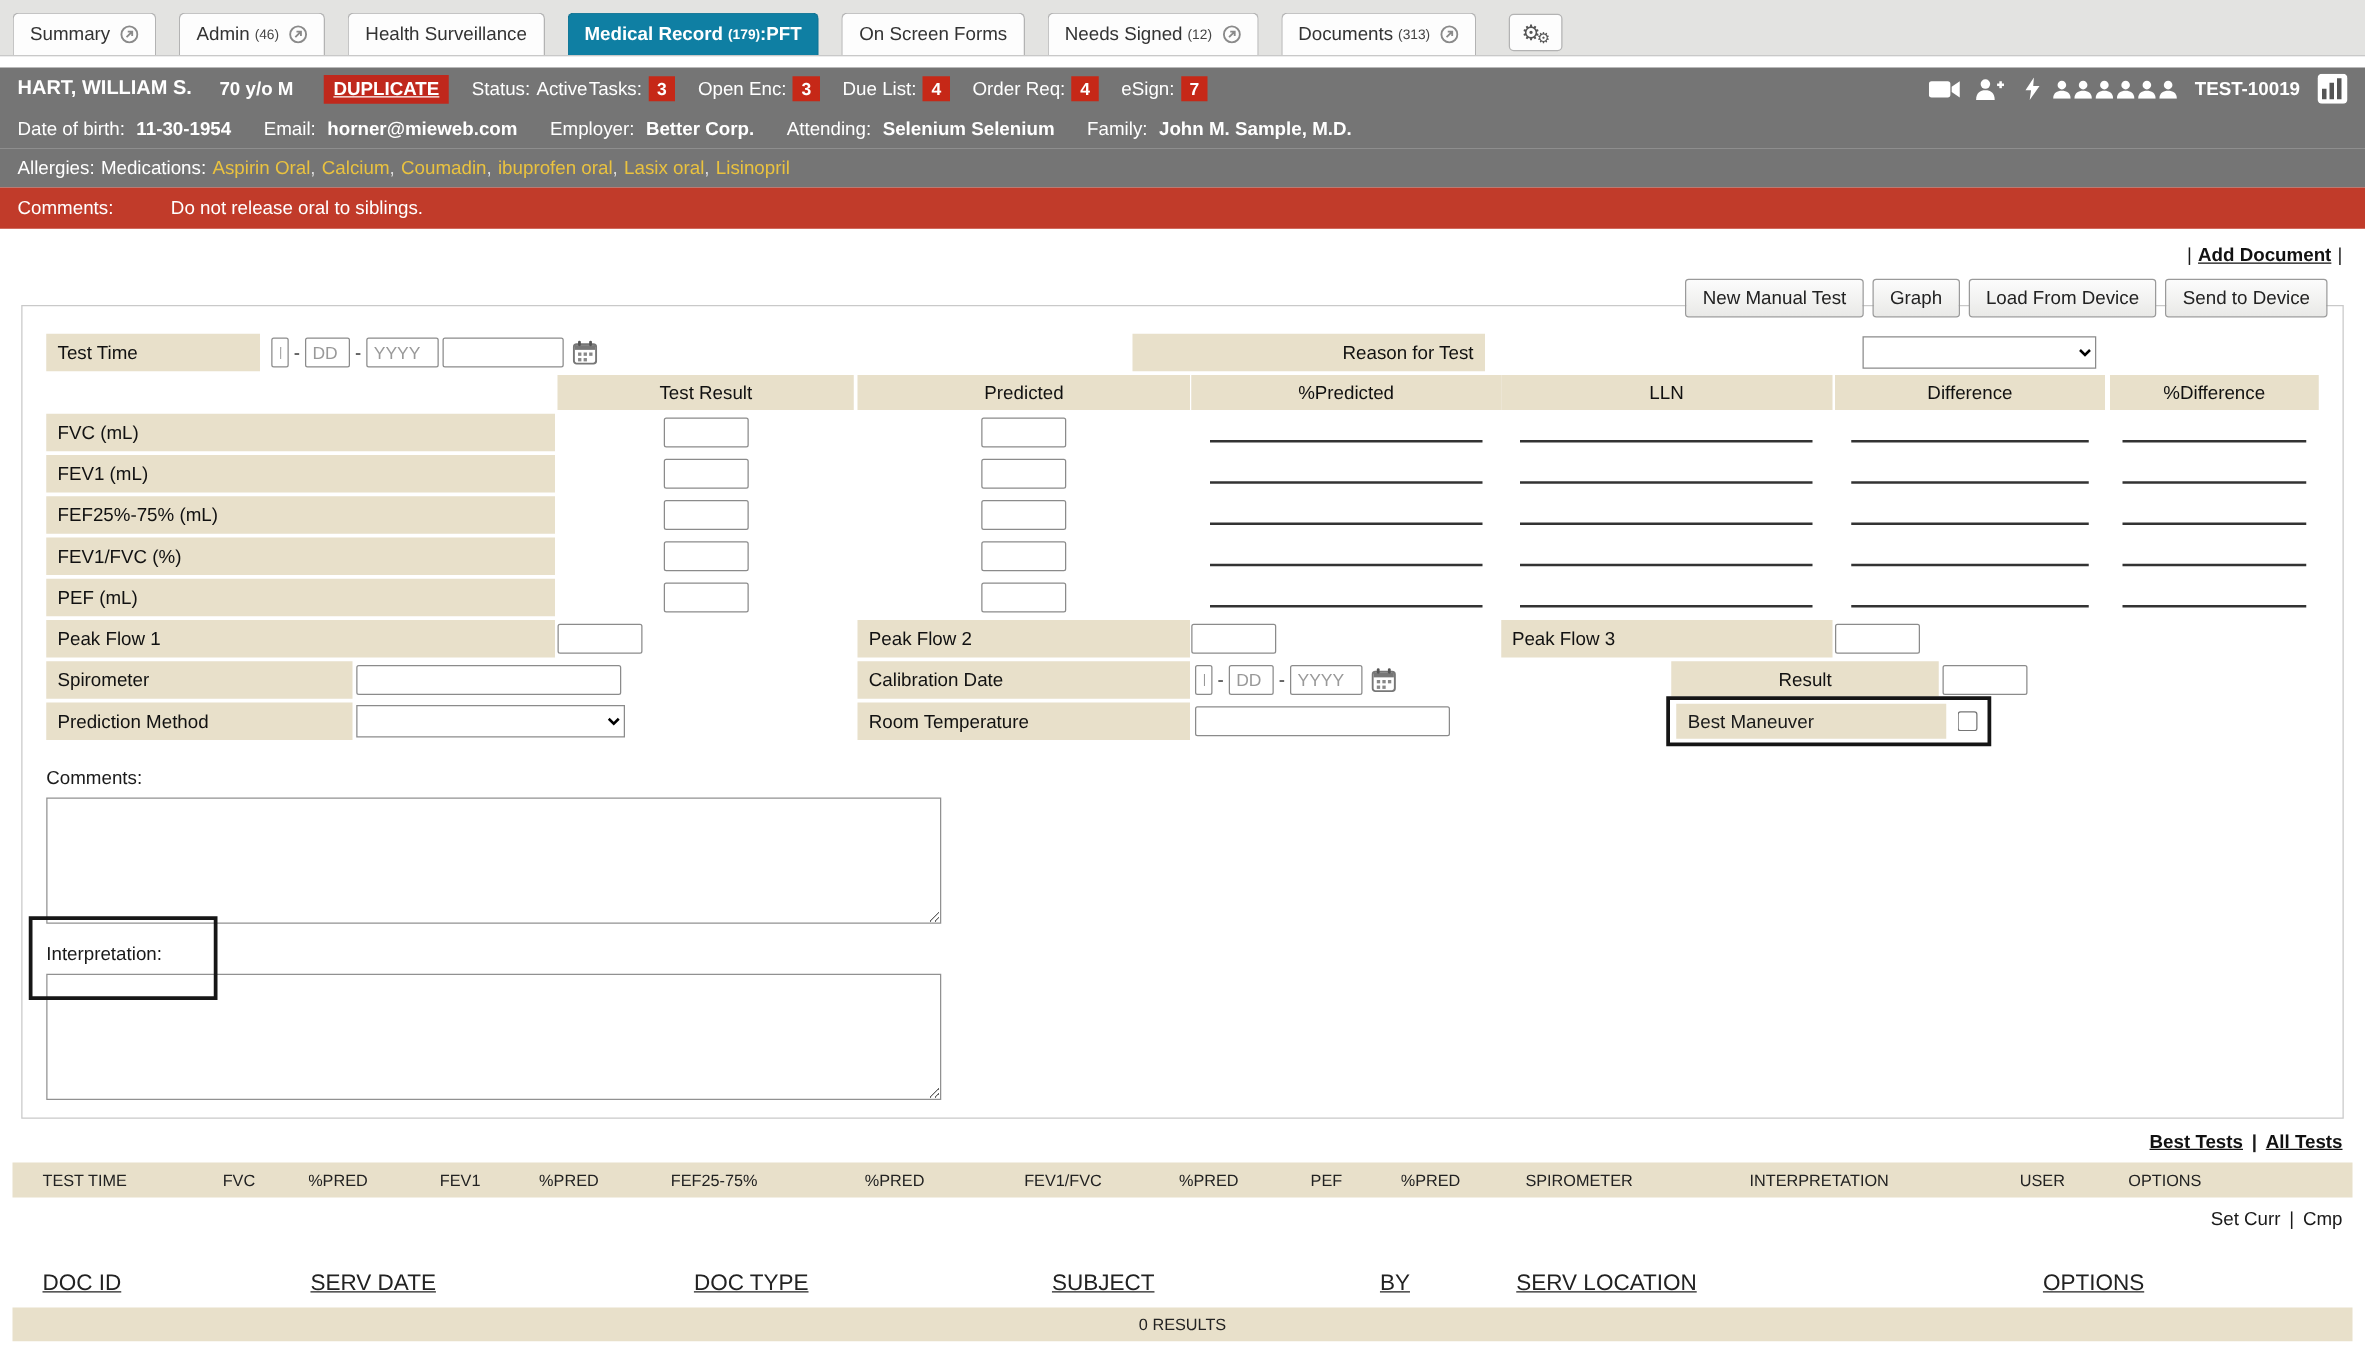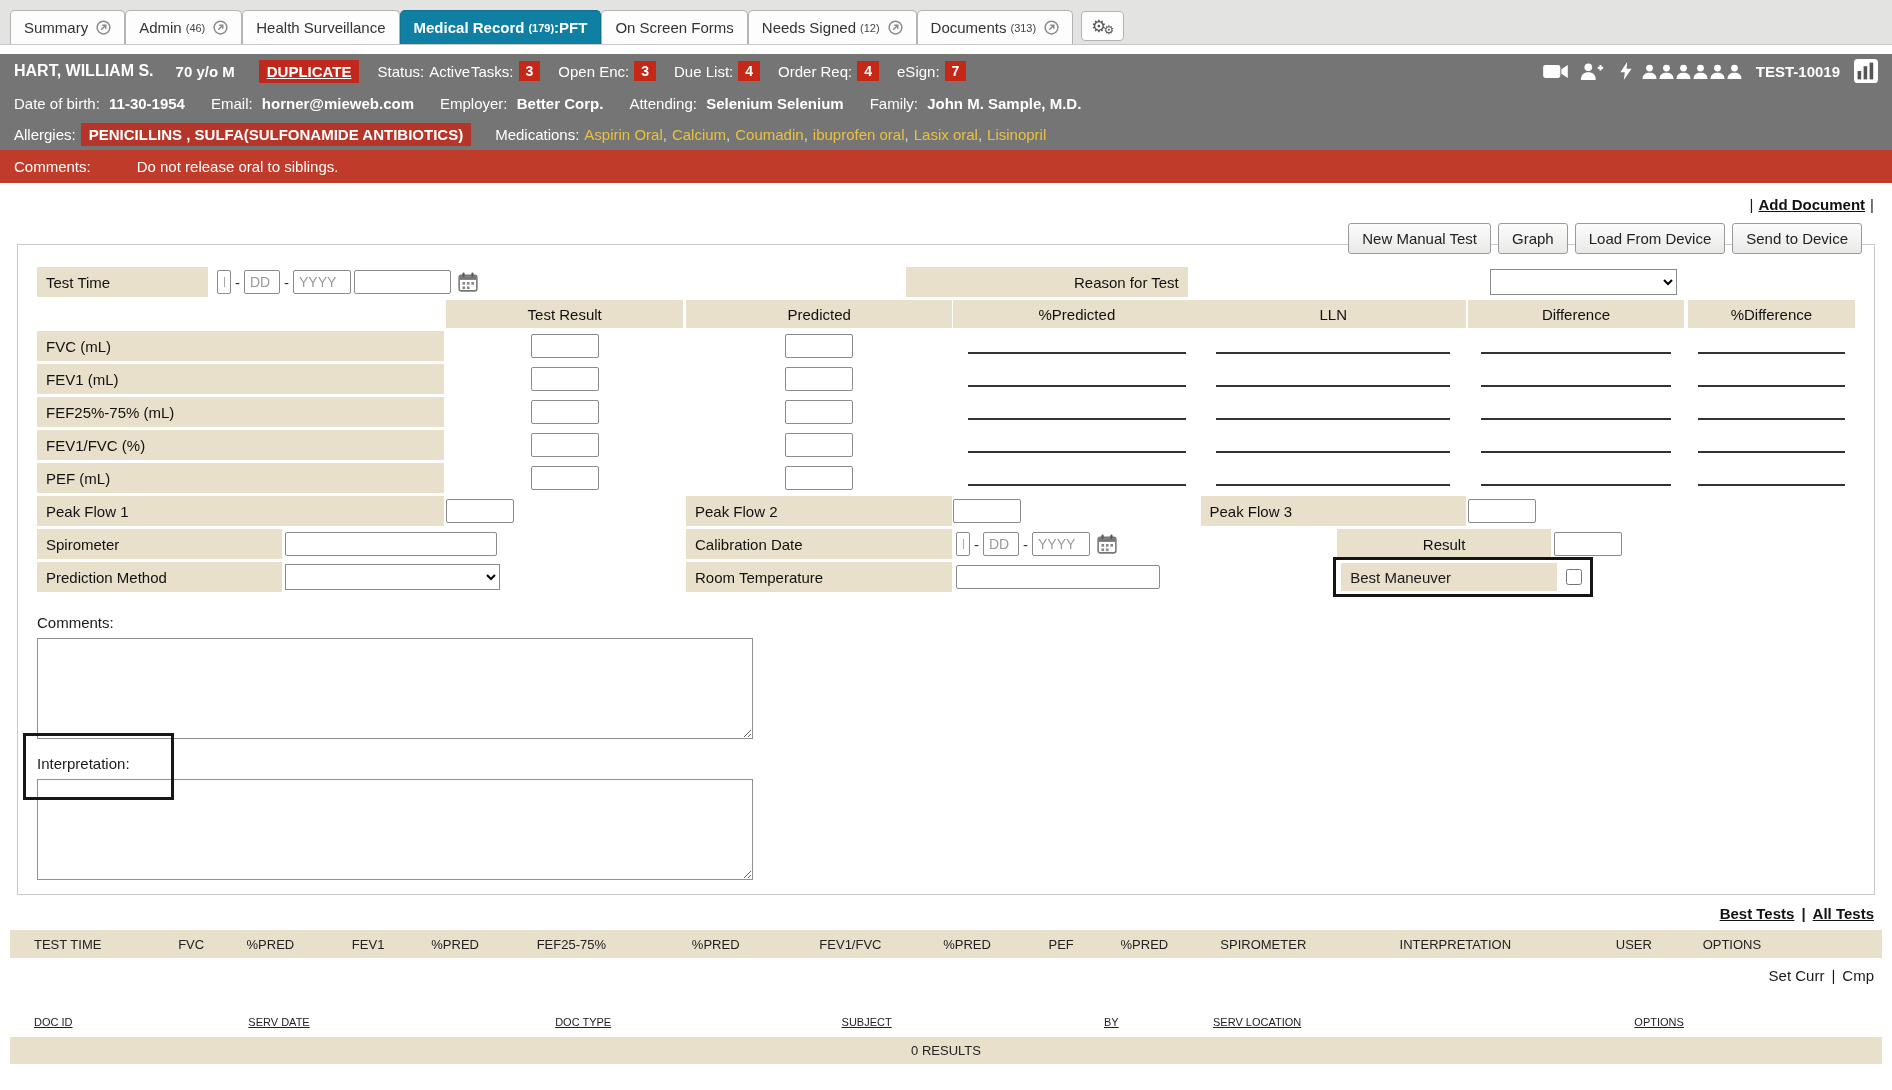--- a/index.html
+++ b/index.html
@@ -5,21 +5,21 @@
   html,body{margin:0;padding:0}
   *{box-sizing:border-box}
   body{
     width:1892px;height:1090px;overflow:hidden;background:#fff;
     font-family:"Liberation Sans",sans-serif;color:#1a1a1a;
     display:flex;flex-direction:column;position:relative;font-size:15px;
   }
 
   
   .tabbar{background:#e3e3e1;border-bottom:1px solid #c9c9c9;display:flex;align-items:flex-end;
-    gap:0;padding:10px 10px 0 10px;height:45px;flex:none}
+    gap:18px;padding:10px 10px 0 10px;height:45px;flex:none}
   .tab{background:#fdfdfd;border:1px solid #b3b3b3;border-bottom:none;border-radius:5px 5px 0 0;
     height:34px;padding:0 13px;display:flex;align-items:center;font-size:15px;color:#333;cursor:pointer;white-space:nowrap}
   .tab-count{font-size:11px;margin-left:4px;color:#444}
   .tab-suffix{font-size:15px}
   .tab.active{background:#0f7fa3;border-color:#0e7292;color:#fff;font-weight:bold}
   .tab.active .tab-count,.tab.active .tab-suffix{color:#fff}
   .popout{margin-left:8px;display:inline-flex;align-items:center}
   .tab-gear{background:#fdfdfd;border:1px solid #b3b3b3;border-radius:4px;height:30px;margin-bottom:3px;
     margin-left:8px;padding:0 9px;display:flex;align-items:center;cursor:pointer;color:#555;font-size:17px}
   .gear-sm{font-size:12px;margin-left:-3px;margin-top:7px}
@@ -133,21 +133,21 @@
   .res-actions{display:flex;justify-content:flex-end;align-items:center;gap:7px;margin:9px 18px 0;
     font-weight:normal;font-size:15px}
   .res-actions span[data-name$="link"]{cursor:pointer}
 
   
   .lv{margin:22px 10px 0;flex:none}
   .lv-title{display:flex;align-items:baseline;padding-left:12px;color:#4e7a1d}
   .lv-hide{color:#4e7a1d;font-weight:bold;font-size:15px;margin-right:8px}
   .lv-name{font-weight:bold;font-size:20px;white-space:nowrap}
   .lv-rule{flex:1;border-top:1px solid #adadad;margin-left:8px;align-self:center}
-  .lv-header{display:flex;align-items:center;padding:10px 0 7px 24px;font-size:11px}
+  .lv-header{display:flex;align-items:center;padding:10px 0 7px 24px;font-size:18px}
   .lv-header a{color:#222;text-decoration:underline;cursor:pointer;white-space:nowrap}
   .lv-header a:nth-child(1){width:11.6%}
   .lv-header a:nth-child(2){width:16.6%}
   .lv-header a:nth-child(3){width:15.5%}
   .lv-header a:nth-child(4){width:14.2%}
   .lv-header a:nth-child(5){width:5.9%}
   .lv-header a:nth-child(6){width:22.8%}
   .lv-header a:nth-child(7){flex:1}
   .lv-empty{background:#e8e0ca;height:27px;line-height:27px;text-align:center;font-size:13px;color:#222;margin-top:2px}
 </style>
@@ -288,21 +288,20 @@
 <div class="demo-bar" data-name="demographics-bar">
   <span class="pair" data-name="dob-field"><span class="hlbl">Date of birth:</span> <span class="v">11-30-1954</span></span>
   <span class="pair" data-name="email-field"><span class="hlbl">Email:</span> <span class="v">horner@mieweb.com</span></span>
   <span class="pair" data-name="employer-field"><span class="hlbl">Employer:</span> <span class="v">Better Corp.</span></span>
   <span class="pair" data-name="attending-field"><span class="hlbl">Attending:</span> <span class="v">Selenium Selenium</span></span>
   <span class="pair" data-name="family-field"><span class="hlbl">Family:</span> <span class="v">John M. Sample, M.D.</span></span>
 </div>
 
 <div class="allergy-bar" data-name="allergies-medications-bar">
   <span class="hlbl" data-name="allergies-label">Allergies:</span>
-  <span class="allergy-box" data-name="allergy-alert">PENICILLINS , SULFA(SULFONAMIDE ANTIBIOTICS)</span>
   <span class="hlbl" data-name="medications-label">Medications:</span>
   <span class="med" data-name="medication-link">Aspirin Oral</span>
     <span class="med-sep">,</span>
   <span class="med" data-name="medication-link">Calcium</span>
     <span class="med-sep">,</span>
   <span class="med" data-name="medication-link">Coumadin</span>
     <span class="med-sep">,</span>
   <span class="med" data-name="medication-link">ibuprofen oral</span>
     <span class="med-sep">,</span>
   <span class="med" data-name="medication-link">Lasix oral</span>

